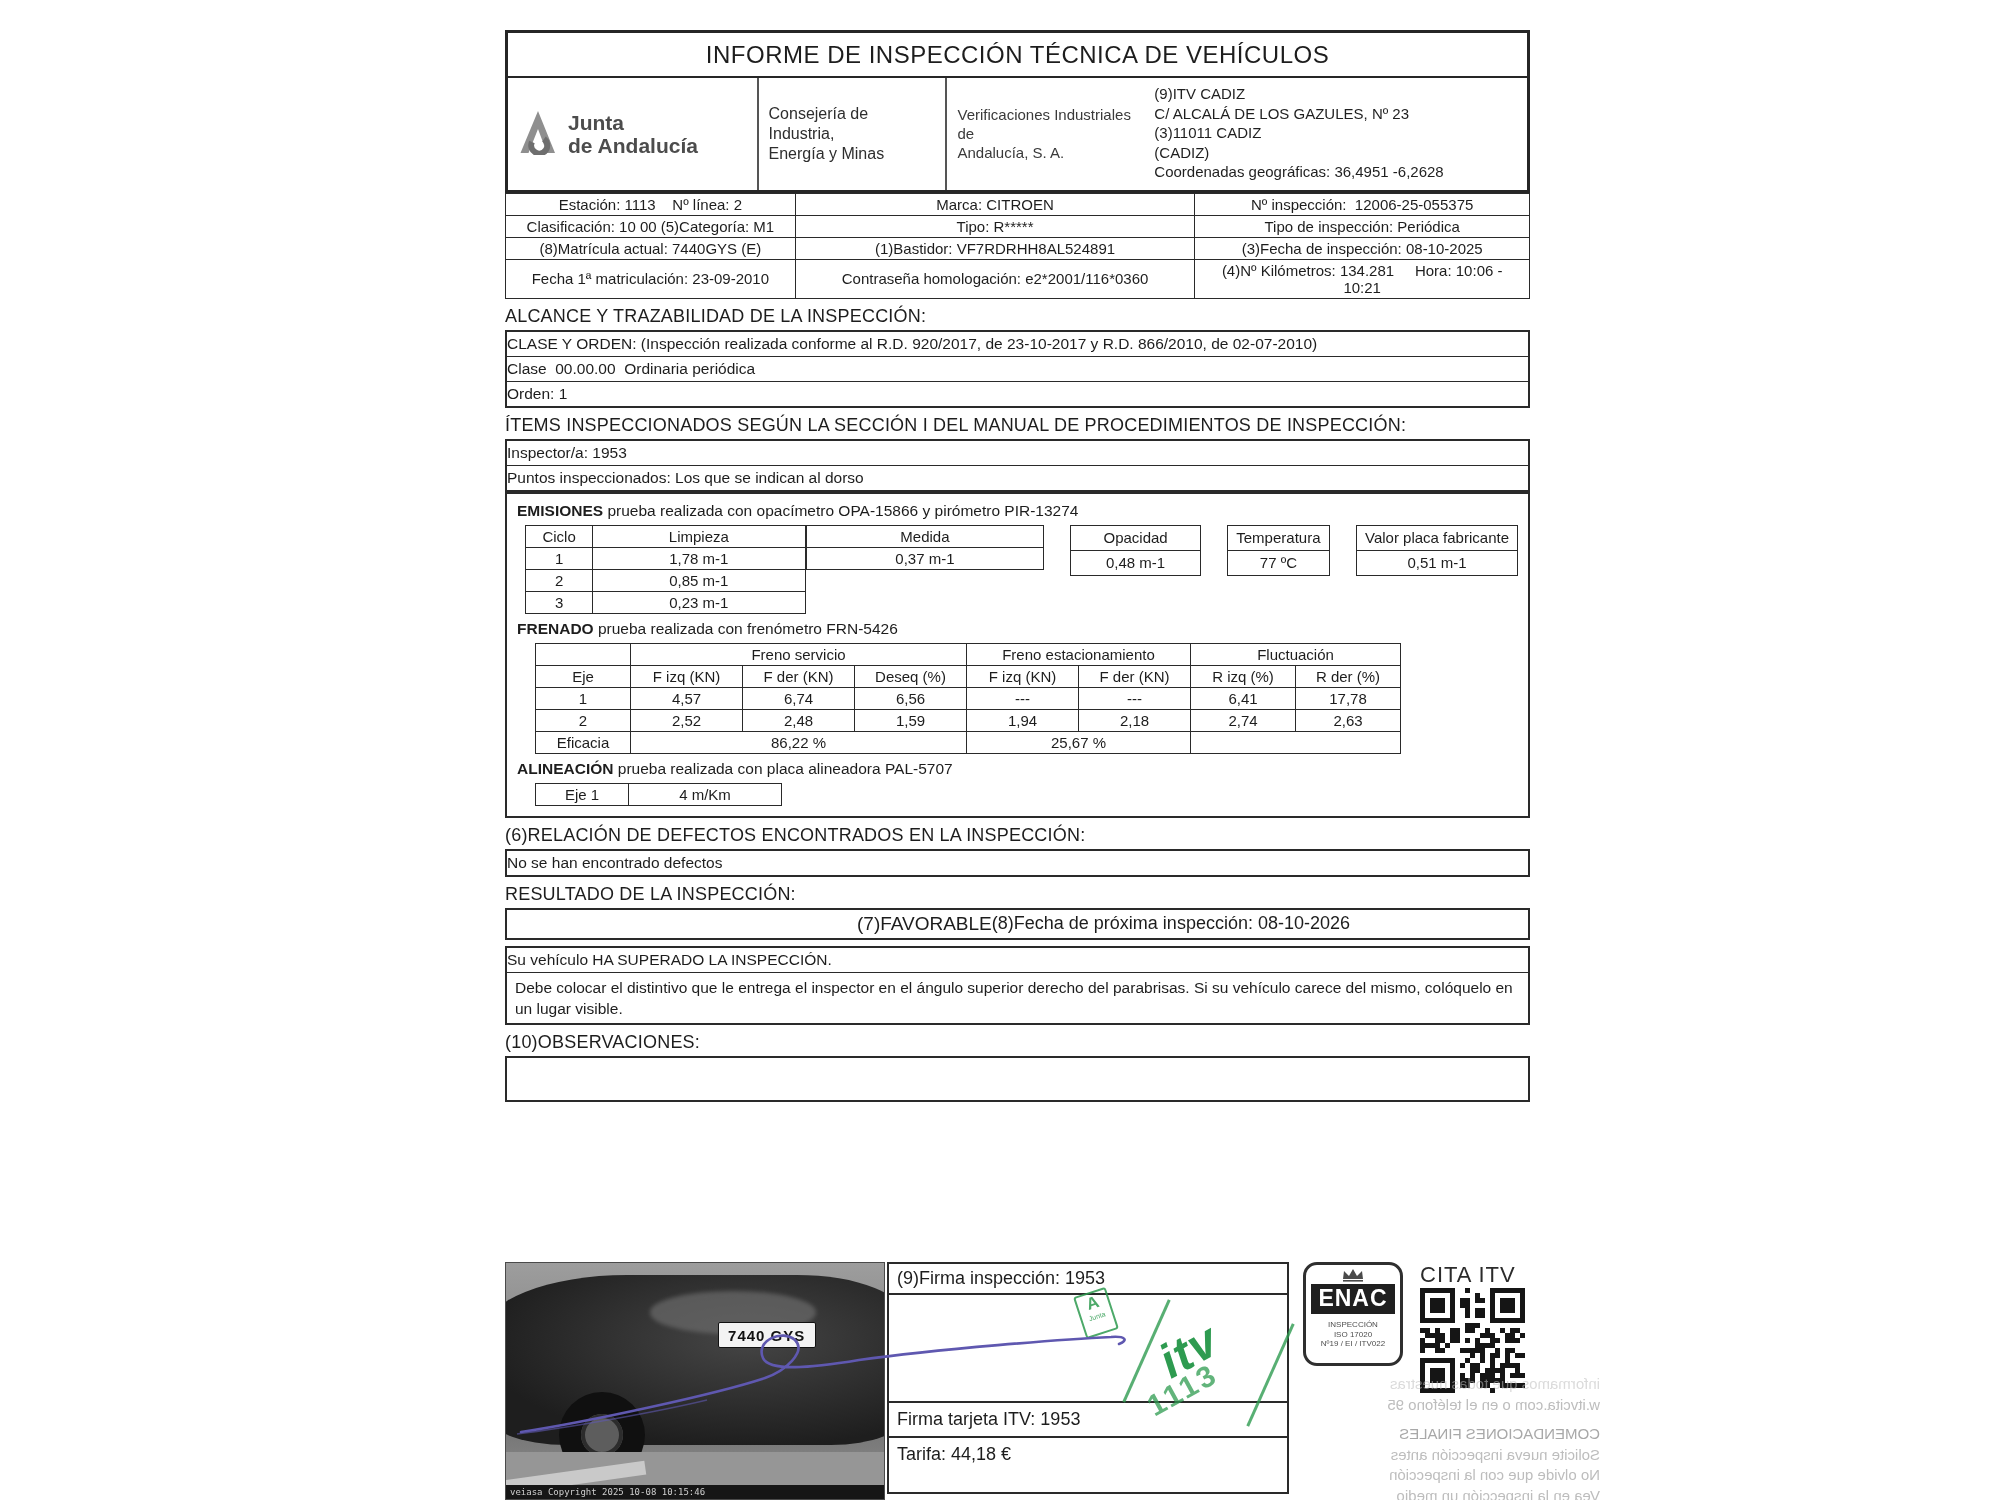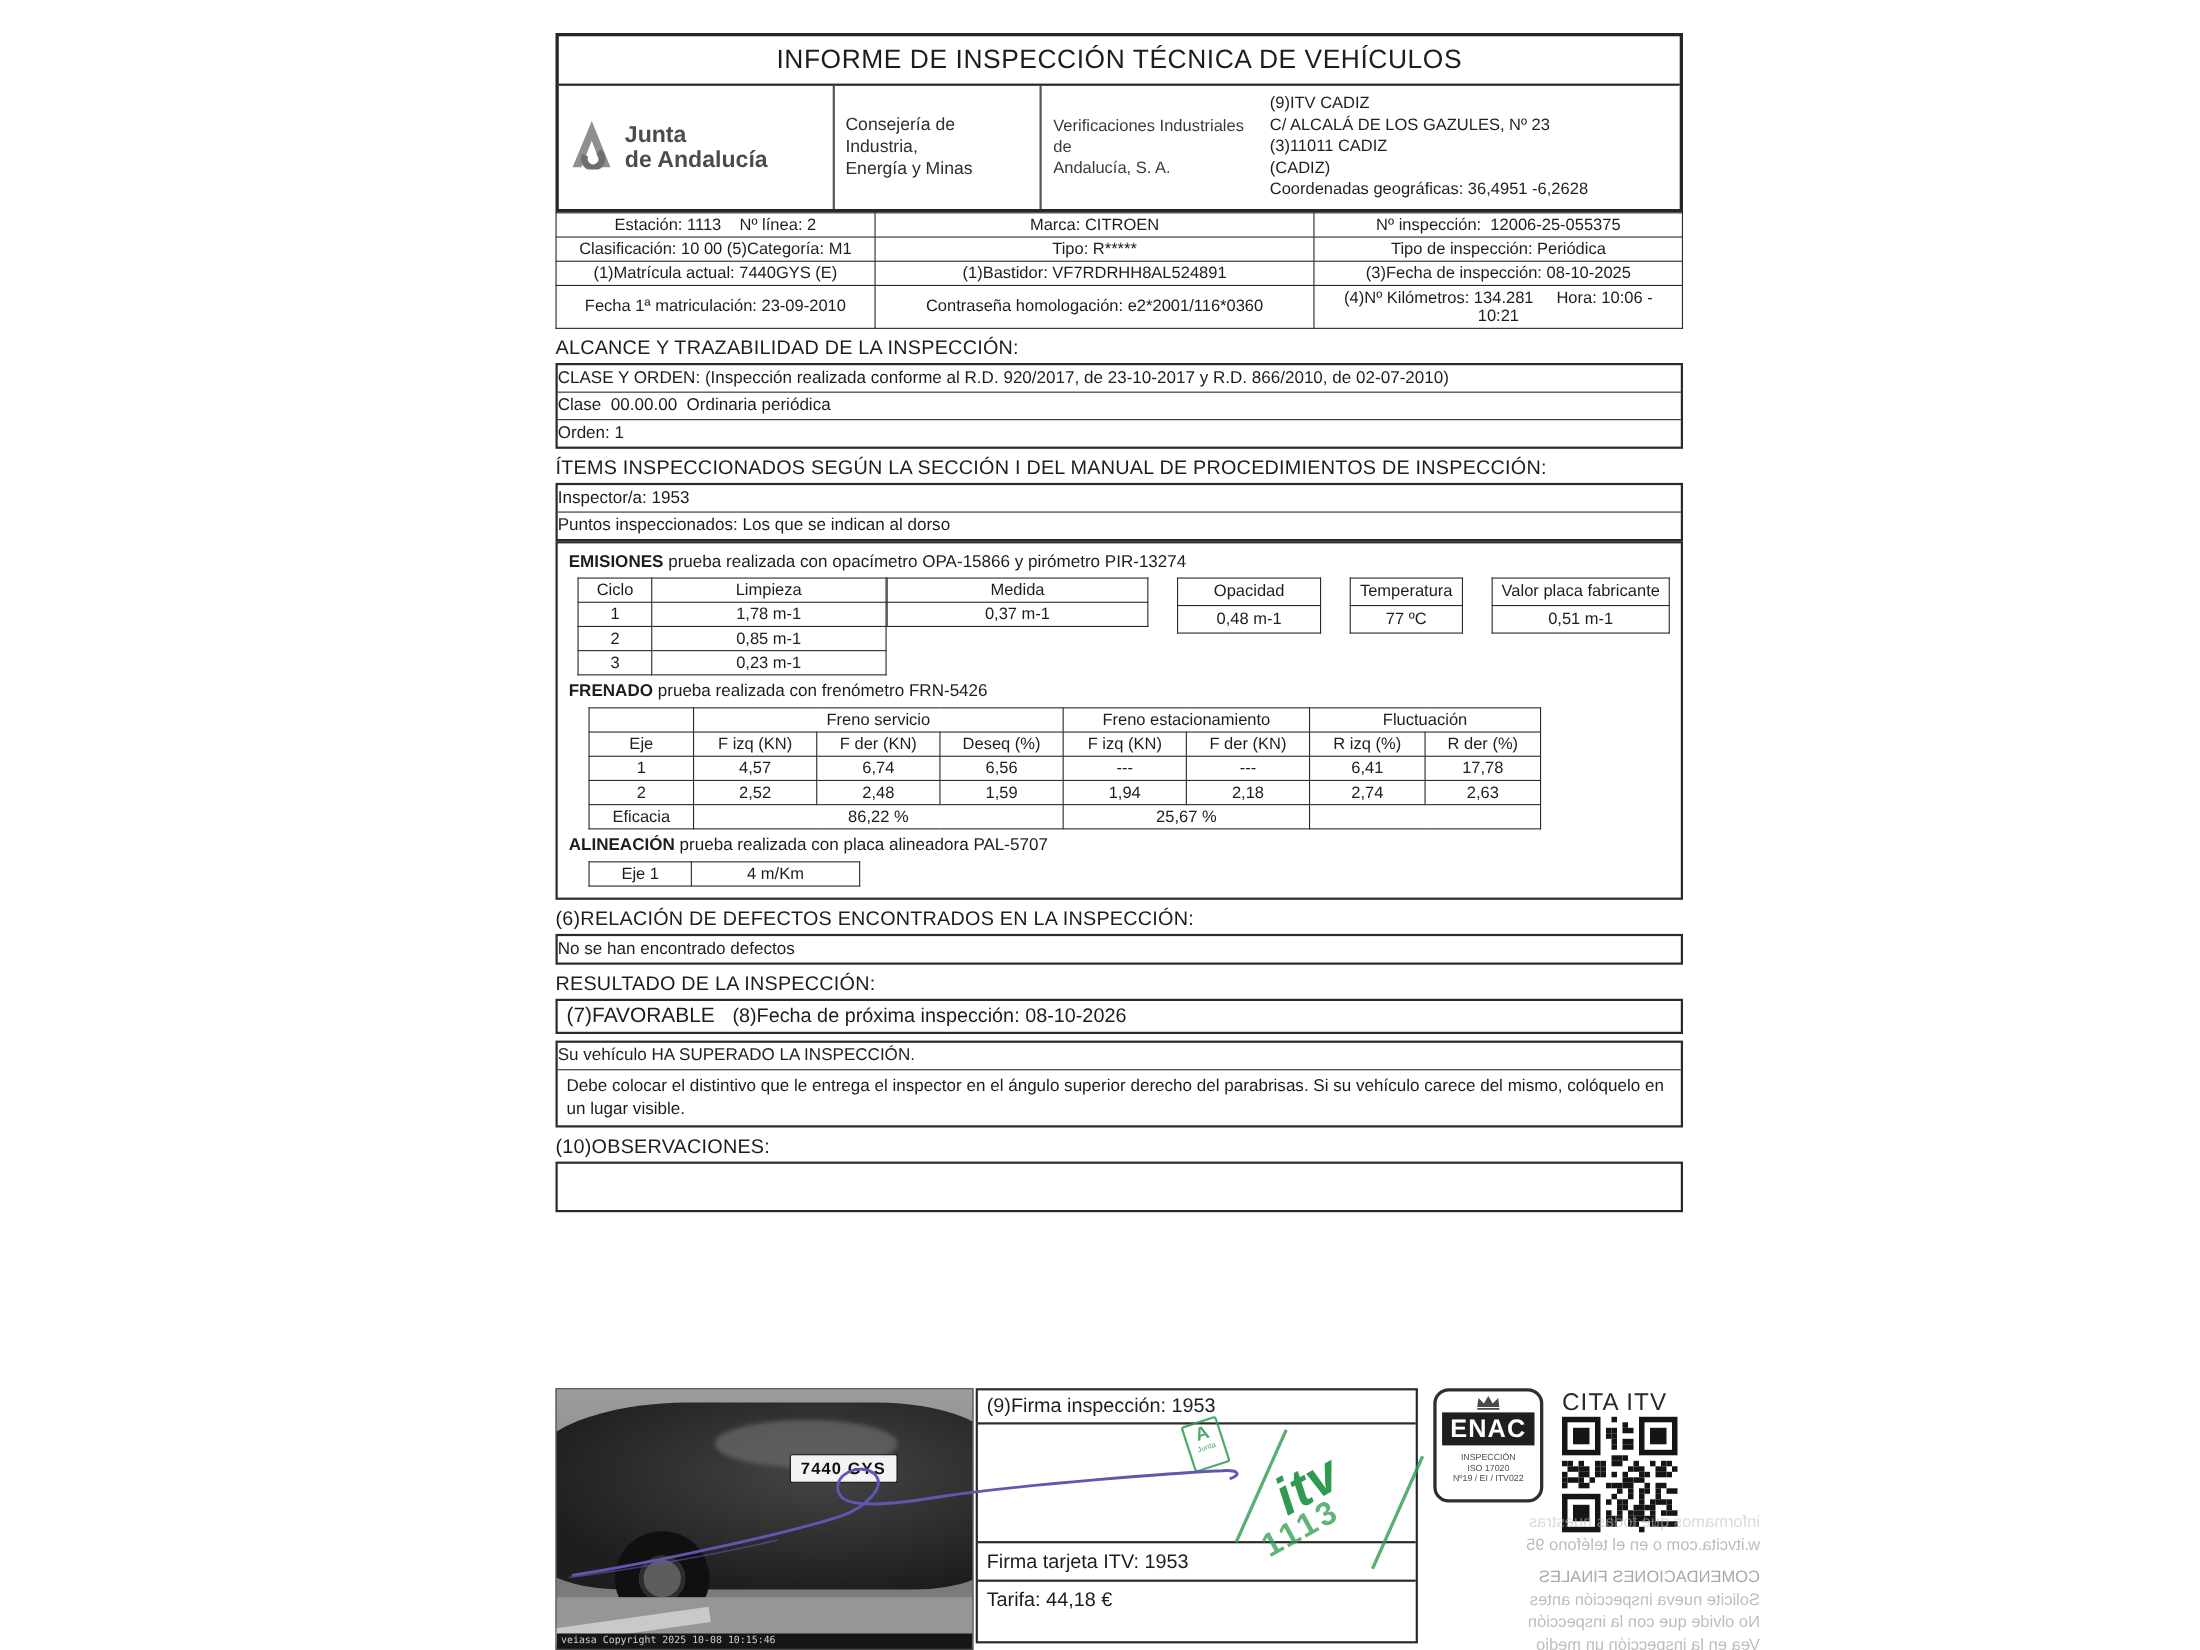--- a/index.html
+++ b/index.html
@@ -54,21 +54,21 @@
   .mini.tmp td{width:100px;}
   .mini.pla td{width:165px;}
   .brk{margin-left:18px;}
   .brk .c0{width:95px;}.brk .c1,.brk .c2,.brk .c3,.brk .c4,.brk .c5{width:112px;}
   .brk .c6,.brk .c7{width:105px;}
   .ali{margin-left:18px;}
   .ali td:first-child{width:80px;}
   .ali td:last-child{width:140px;}
 
   
-  .fav-row{display:flex;justify-content:flex-start;align-items:center;padding:3px 8px;gap:16px;}
+  .fav-row{display:flex;justify-content:flex-end;align-items:center;padding:3px 8px;}
   .fav-left{font-size:19px;}
   .fav-right{font-size:18px;margin-right:170px;}
   .aviso{padding:4px 8px;font-size:15.5px;line-height:21px;}
   .obs-empty{height:42px;}
   .mt6{margin-top:6px;}
 
   
   .footer{position:absolute;left:505px;top:1262px;width:1100px;height:238px;}
   .photo{position:absolute;left:0;top:0;width:378px;height:236px;background:#8d8d8d;
          border:1px solid #4a4a4a;overflow:hidden;}
@@ -181,21 +181,21 @@
         <td class="pre">Estación: 1113    Nº línea: 2</td>
         <td>Marca: CITROEN</td>
         <td class="pre">Nº inspección:  12006-25-055375</td>
       </tr>
       <tr>
         <td>Clasificación: 10 00 (5)Categoría: M1</td>
         <td>Tipo: R*****</td>
         <td>Tipo de inspección: Periódica</td>
       </tr>
       <tr>
-        <td>(1)Matrícula actual: 7440GYS (E)</td>
+        <td>(8)Matrícula actual: 7440GYS (E)</td>
         <td>(1)Bastidor: VF7RDRHH8AL524891</td>
         <td>(3)Fecha de inspección: 08-10-2025</td>
       </tr>
       <tr>
         <td>Fecha 1ª matriculación: 23-09-2010</td>
         <td>Contraseña homologación: e2*2001/116*0360</td>
         <td class="pre">(4)Nº Kilómetros: 134.281     Hora: 10:06 - 10:21</td>
       </tr>
     </tbody>
       </table>

